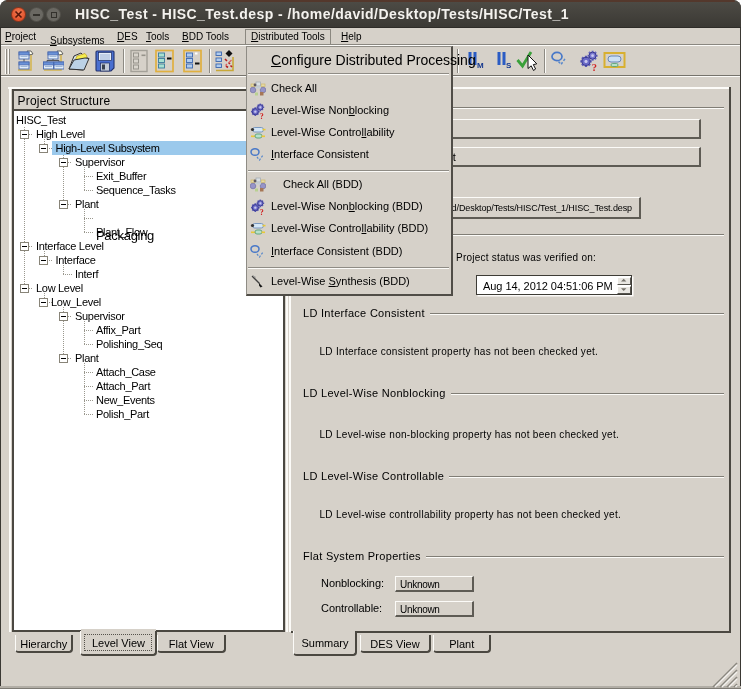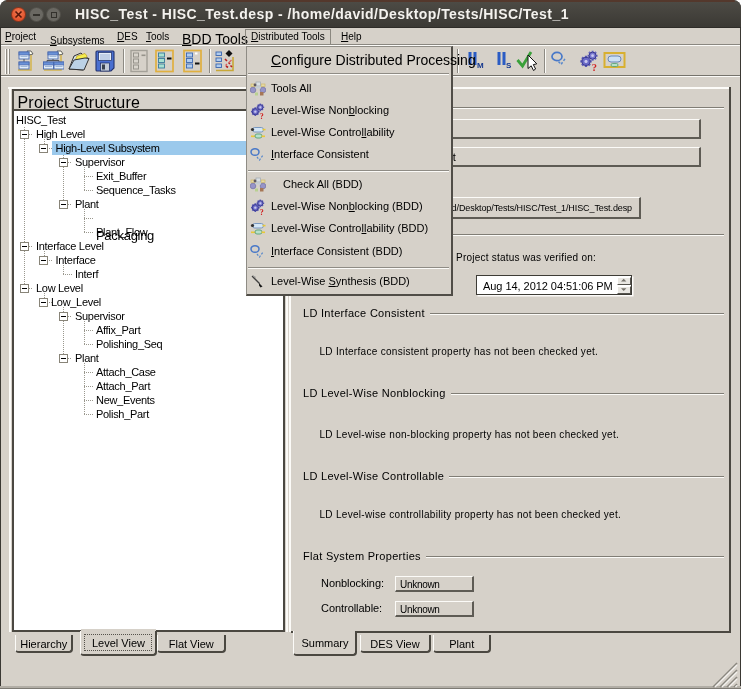--- a/index.html
+++ b/index.html
@@ -21,21 +21,21 @@
 <div class="abs" style="left:46px;top:7px;width:15px;height:15px;border-radius:50%;background:#6a6862;border:1px solid #504e48;"></div>
 <div class="abs" style="left:50.5px;top:11.5px;width:6px;height:6px;border:1.5px solid #33312c;"></div>
 <div class="txt" style="left:75px;top:6px;font-size:14px;font-weight:bold;color:#f4f2ee;letter-spacing:0.45px;">HISC_Test - HISC_Test.desp - /home/david/Desktop/Tests/HISC/Test_1</div>
 <div class="abs" style="left:1px;top:29px;width:739px;height:15px;background:#d6d1c9;"></div>
 <div class="abs" style="left:1px;top:44px;width:739px;height:1px;background:#8a8780;"></div>
 <div class="abs" style="left:1px;top:45px;width:739px;height:1px;background:#fcfbf8;"></div>
 <div class="txt" style="left:5px;top:31px;font-size:10px;"><u>P</u>roject</div>
 <div class="txt" style="left:50px;top:35px;font-size:10px;text-align:center;"><u>S</u>ubsystems</div>
 <div class="txt" style="left:117px;top:31px;font-size:10px;"><u>D</u>ES</div>
 <div class="txt" style="left:146px;top:31px;font-size:10px;"><u>T</u>ools</div>
-<div class="txt" style="left:182px;top:31px;font-size:14px;"><u>B</u>DD Tools</div>
+<div class="txt" style="left:182px;top:31px;font-size:10px;"><u>B</u>DD Tools</div>
 <div class="txt" style="left:251px;top:31px;font-size:10px;"><u>D</u>istributed Tools</div>
 <div class="txt" style="left:341px;top:31px;font-size:10px;"><u>H</u>elp</div>
 <div class="abs" style="left:245px;top:28.5px;width:86px;height:16.5px;border:1px solid #8b8880;"></div>
 <div class="abs" style="left:1px;top:46px;width:739px;height:29px;background:#d6d1c9;"></div>
 <div class="abs" style="left:1px;top:75px;width:739px;height:1px;background:#76736c;"></div>
 <div class="abs" style="left:1px;top:76px;width:739px;height:1px;background:#fcfbf8;"></div>
 <div class="abs" style="left:4.5px;top:49px;width:1px;height:25px;background:#fcfbf8;"></div>
 <div class="abs" style="left:5.5px;top:49px;width:1px;height:25px;background:#8d8a83;"></div>
 <div class="abs" style="left:7.5px;top:49px;width:1px;height:25px;background:#fcfbf8;"></div>
 <div class="abs" style="left:8.5px;top:49px;width:1px;height:25px;background:#8d8a83;"></div>
@@ -144,21 +144,21 @@
   </svg>
 <svg class="abs" style="left:603px;top:49px;" width="24" height="24" viewBox="0 0 24 24">
     <rect x="1.5" y="4" width="20" height="14" fill="none" stroke="#d8b030" stroke-width="2"></rect>
     <rect x="5" y="7" width="13" height="6" rx="3" fill="#cce0f4" stroke="#6888b8" stroke-width="1"></rect>
     <rect x="8" y="14.5" width="7" height="3" rx="1.5" fill="#b8e0c8" stroke="#50a070" stroke-width="0.8"></rect>
   </svg>
 <div class="abs" style="left:8px;top:87px;width:282px;height:1.5px;background:#fcfbf8;"></div>
 <div class="abs" style="left:8.5px;top:87px;width:2px;height:545px;background:#fcfbf8;"></div>
 <div class="abs" style="left:285.5px;top:89px;width:2.5px;height:543px;background:#fcfbf8;"></div>
 <div class="abs" style="left:12px;top:89px;width:273px;height:543px;border:2px solid #4b4841;background:#d6d1c9;"></div>
-<div class="txt" style="left:17.5px;top:93.5px;font-size:16px;letter-spacing:0.2px;">Project Structure</div>
+<div class="txt" style="left:17.5px;top:93.5px;font-size:12px;letter-spacing:0.2px;">Project Structure</div>
 <div class="abs" style="left:14px;top:109px;width:269px;height:2px;background:#4b4841;"></div>
 <div class="abs" style="left:14px;top:111px;width:269px;height:519px;background:#ffffff;"></div>
 <div class="abs" style="left:24px;top:127px;width:1px;height:161.0px;background:repeating-linear-gradient(to bottom,#9a988e 0,#9a988e 1px,transparent 1px,transparent 2px);"></div>
 <div class="abs" style="left:43.5px;top:139.0px;width:1px;height:9.0px;background:repeating-linear-gradient(to bottom,#9a988e 0,#9a988e 1px,transparent 1px,transparent 2px);"></div>
 <div class="abs" style="left:43.5px;top:251.0px;width:1px;height:9.0px;background:repeating-linear-gradient(to bottom,#9a988e 0,#9a988e 1px,transparent 1px,transparent 2px);"></div>
 <div class="abs" style="left:43.5px;top:293.0px;width:1px;height:9.0px;background:repeating-linear-gradient(to bottom,#9a988e 0,#9a988e 1px,transparent 1px,transparent 2px);"></div>
 <div class="abs" style="left:63px;top:153.0px;width:1px;height:51.0px;background:repeating-linear-gradient(to bottom,#9a988e 0,#9a988e 1px,transparent 1px,transparent 2px);"></div>
 <div class="abs" style="left:63px;top:307.0px;width:1px;height:51.0px;background:repeating-linear-gradient(to bottom,#9a988e 0,#9a988e 1px,transparent 1px,transparent 2px);"></div>
 <div class="abs" style="left:84px;top:167.0px;width:1px;height:23.0px;background:repeating-linear-gradient(to bottom,#9a988e 0,#9a988e 1px,transparent 1px,transparent 2px);"></div>
 <div class="abs" style="left:84px;top:209.0px;width:1px;height:23.0px;background:repeating-linear-gradient(to bottom,#9a988e 0,#9a988e 1px,transparent 1px,transparent 2px);"></div>
@@ -310,21 +310,21 @@
       <rect x="11" y="3" width="4" height="2.5" fill="#f0e090" stroke="#c8a830" stroke-width="0.7"></rect>
       <circle cx="3" cy="9" r="2.8" fill="#7070c8" stroke="#404090" stroke-width="0.8"></circle>
       <circle cx="13" cy="9" r="2.8" fill="#7070c8" stroke="#404090" stroke-width="0.8"></circle>
       <rect x="6" y="1" width="4.5" height="4" fill="#dce8f4" stroke="#8898a8" stroke-width="0.8"></rect>
       <rect x="5.5" y="5.5" width="5.5" height="2" fill="#b8ccdd"></rect>
       <circle cx="5" cy="4" r="1.4" fill="#181020"></circle>
       <rect x="5" y="11.5" width="3" height="3" fill="#a8d070"></rect>
       <rect x="10" y="11" width="3.5" height="3.5" fill="#8a4010"></rect>
     </g>
   </svg>
-<div class="txt" style="left:271px;top:82px;font-size:11px;">Tools All</div>
+<div class="txt" style="left:271px;top:82px;font-size:11px;">Check All</div>
 <svg class="abs" style="left:250px;top:103px;" width="16" height="16" viewBox="0 0 16 16">
     <path d="M8.1 8.7 L9.7 8.7 M7.3 10.6 L8.4 11.7 M5.3 11.4 L5.3 13.0 M3.4 10.6 L2.3 11.7 M2.6 8.7 L1.0 8.7 M3.4 6.7 L2.3 5.6 M5.3 5.9 L5.3 4.3 M7.3 6.7 L8.4 5.6" stroke="#5a5ab8" stroke-width="1.7333333333333334"></path>
     <circle cx="5.333333333333333" cy="8.666666666666666" r="3.0666666666666664" fill="#6a6ac8" stroke="#383890" stroke-width="1"></circle>
     <circle cx="5.333333333333333" cy="8.666666666666666" r="1.2" fill="#c8c8ee"></circle>
     <path d="M12.8 4.3 L14.2 4.3 M12.1 6.1 L13.0 7.0 M10.3 6.8 L10.3 8.2 M8.6 6.1 L7.6 7.0 M7.9 4.3 L6.5 4.3 M8.6 2.6 L7.6 1.6 M10.3 1.9 L10.3 0.5 M12.1 2.6 L13.0 1.6" stroke="#6868c0" stroke-width="1.5999999999999999"></path>
     <circle cx="10.333333333333332" cy="4.333333333333333" r="2.6666666666666665" fill="#7878d0" stroke="#383890" stroke-width="1"></circle>
     <circle cx="10.333333333333332" cy="4.333333333333333" r="1.0666666666666667" fill="#c8c8ee"></circle>
     <text x="9.666666666666666" y="16.0" font-family="Liberation Serif" font-size="8.0px" font-weight="bold" fill="#d02020">?</text>
   </svg>
 <div class="txt" style="left:271px;top:104px;font-size:11px;">Level-Wise Non<u>b</u>locking</div>

